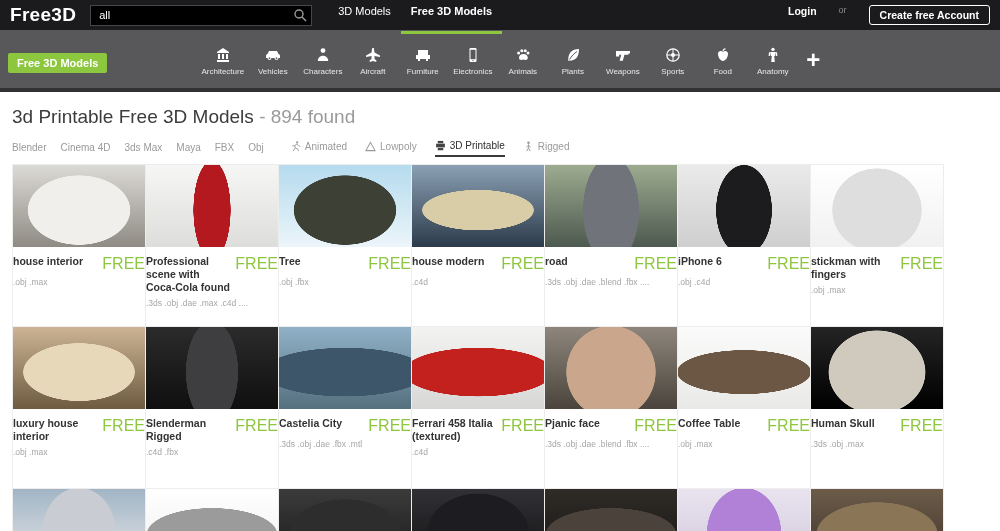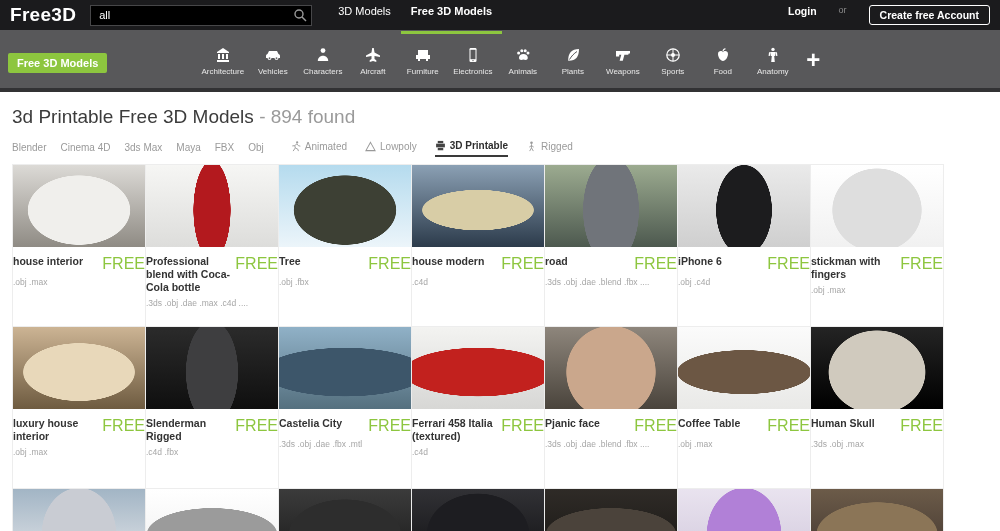--- a/index.html
+++ b/index.html
@@ -36,21 +36,21 @@
 
   
   main{padding-left:12px}
   .page-title{margin-top:14px;font-size:19px;color:#3c3c3c;font-weight:500}
   .found{color:#9a9a9a;font-weight:400}
   .filters{display:flex;align-items:flex-end;margin-top:9px;height:20px}
   .fmt{color:#9a9a9a;font-size:10px;margin-right:14px;padding-bottom:4px}
   .toggles{display:flex;margin-left:12px}
   .toggle{display:flex;align-items:center;gap:4px;color:#9a9a9a;font-size:10px;margin-right:18px;padding-bottom:4px}
   .toggle svg{display:block}
-  .toggle.active{color:#2e2e2e;font-weight:bold;border-bottom:2px solid #3a3a3a}
+  .toggle.active{color:#2e2e2e;font-weight:normal;border-bottom:2px solid #3a3a3a}
 
   
   .grid{display:grid;grid-template-columns:repeat(7,133px);margin-top:7px}
   .card{border:1px solid #ededed;background:#fff;height:163px;overflow:hidden;
     margin:0 -1px -1px 0;cursor:pointer}
   .thumb{height:82px;width:100%;background:#eee}
   .name-row{display:flex;justify-content:space-between;align-items:flex-start;margin-top:8px;gap:4px}
   .mname{font-size:10.5px;font-weight:bold;color:#333;line-height:1.25}
   .free{font-size:16px;font-weight:normal;color:var(--green,#8dc63f);flex-shrink:0}
   .formats{font-size:8.5px;color:#a6a6a6;margin-top:4px}
@@ -261,21 +261,21 @@
         <span class="free">FREE</span>
       </div>
       <div class="formats">.obj .max</div>
     </div>
   </div>
 
   <div class="card">
     <div class="thumb" style="background: radial-gradient(20% 85% at 50% 55%, rgb(179, 25, 30) 0%, rgb(179, 25, 30) 70%, rgba(0, 0, 0, 0) 71%), linear-gradient(rgb(246, 246, 244), rgb(221, 221, 219));"></div>
     <div class="meta">
       <div class="name-row">
-        <span class="mname">Professional blend with Coca-Cola bottle</span>
+        <span class="mname">Professional scene with Coca-Cola found</span>
         <span class="free">FREE</span>
       </div>
       <div class="formats">.3ds .obj .dae .max .c4d ....</div>
     </div>
   </div>
 
   <div class="card">
     <div class="thumb" style="background: radial-gradient(55% 60% at 50% 55%, rgb(61, 64, 52) 0%, rgb(61, 64, 52) 70%, rgba(0, 0, 0, 0) 71%), linear-gradient(rgb(181, 219, 238), rgb(236, 245, 250));"></div>
     <div class="meta">
       <div class="name-row">

